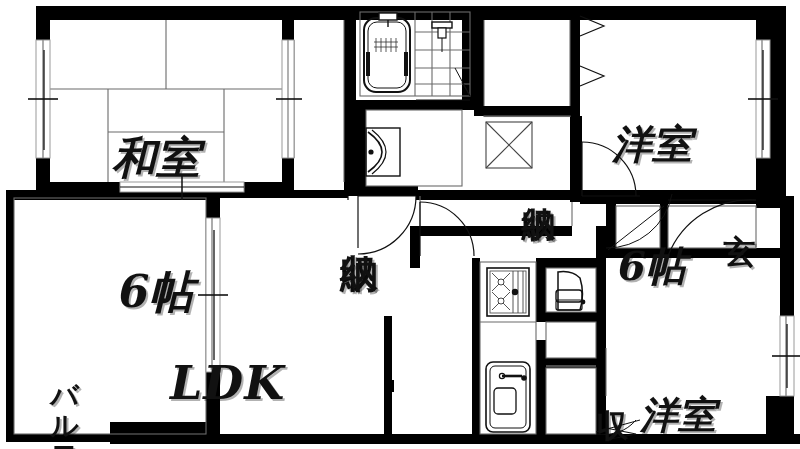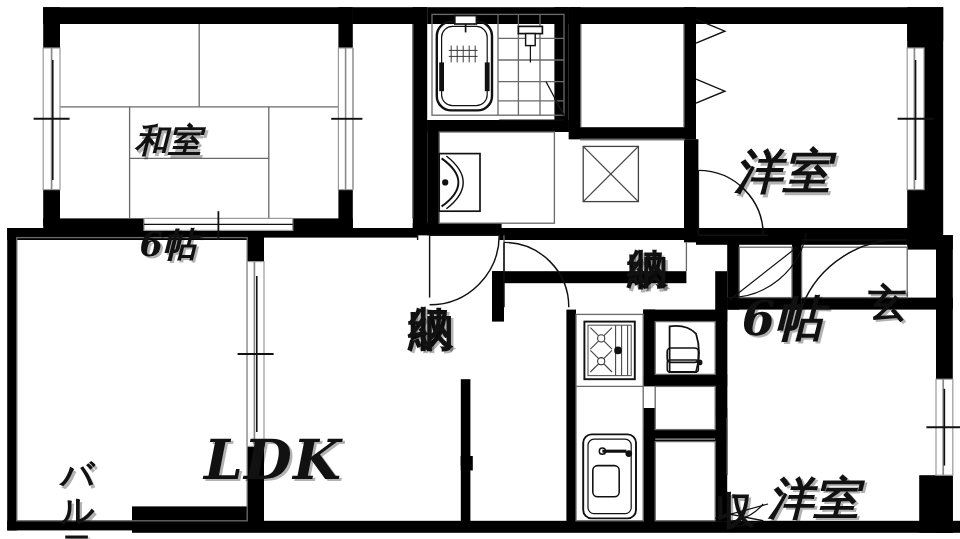--- a/index.html
+++ b/index.html
@@ -340,21 +340,21 @@
 
       <g>
         <polyline points="606,428 636,434 606,440" stroke-width="1.2" fill="none"></polyline>
       </g>
 
       <line x1="546" y1="366" x2="596" y2="366" stroke="#9a9a9a" stroke-width="1"></line>
     </g>
 
   </svg>
 
-  <div class="lbl" style="left:112px;top:48px;font-size:28px;">
+  <div class="lbl" style="left:112px;top:48px;font-size:44px;">
     <div>和室</div>
     <div style="text-align:center;margin-top:2px;">6帖</div>
   </div>
 
   <div class="lbl vert" style="left:302px;top:40px;font-size:38px;">
     <span>収</span><span>納</span>
   </div>
 
   <div class="lbl vert" style="left:488px;top:16px;font-size:34px;">
     <span>収</span><span>納</span>

